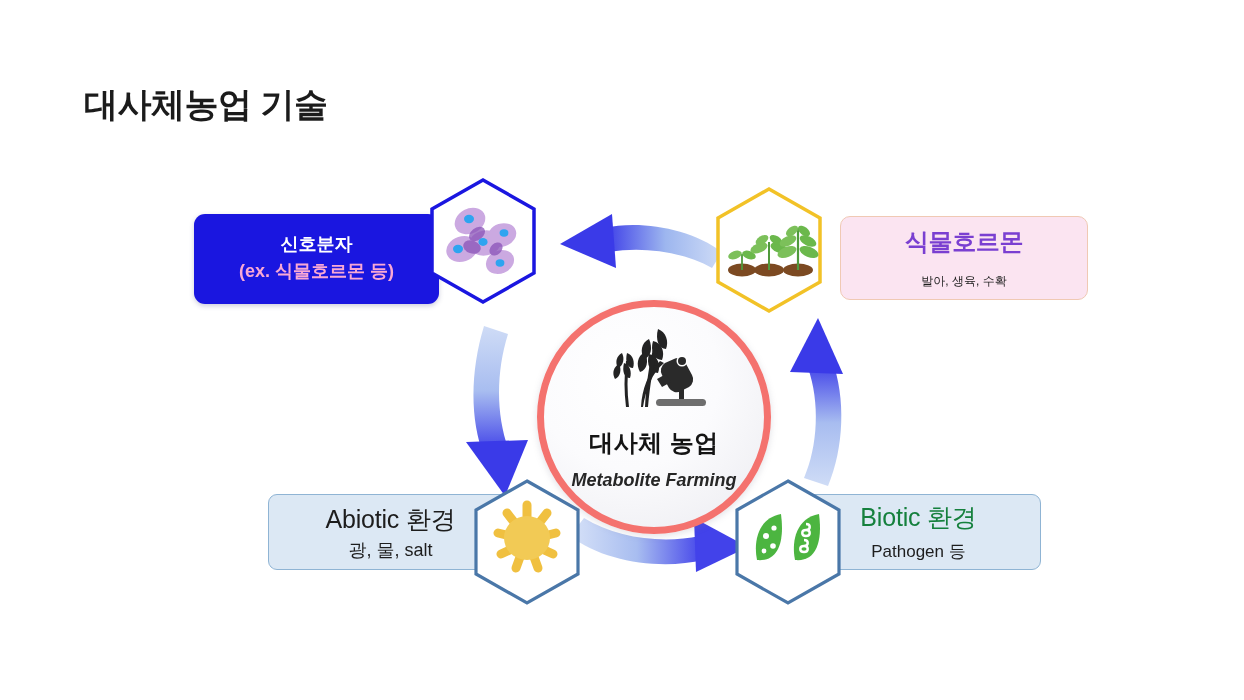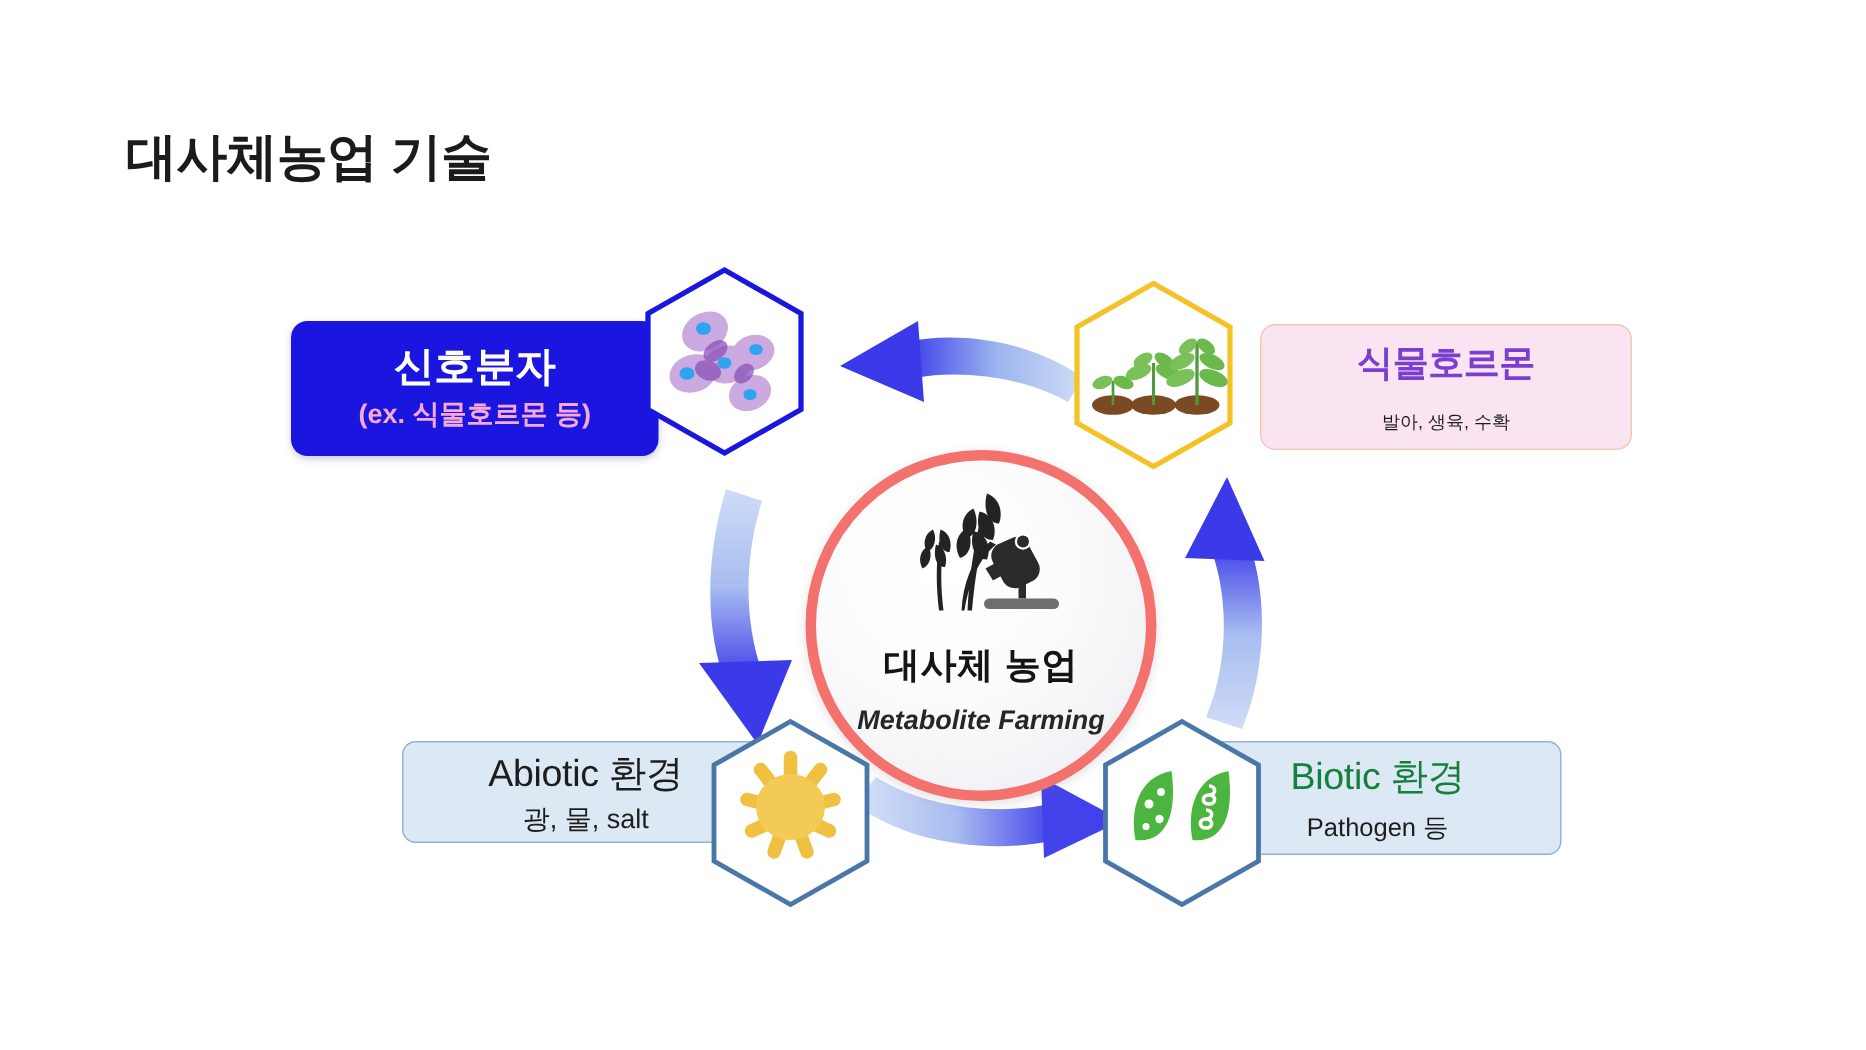--- a/index.html
+++ b/index.html
@@ -105,21 +105,21 @@
     left: 194px;
     top: 214px;
     width: 245px;
     height: 90px;
     background: #1a16e0;
     border-radius: 11px;
     box-shadow: 0 2px 5px rgba(60,60,120,0.25);
   }
   #box-signal .l1 {
     color: #ffffff;
-    font-size: 27px;
+    font-size: 18px;
     font-weight: bold;
     letter-spacing: 0px;
     line-height: 1.05;
   }
   #box-signal .l2 {
     color: #f9a8d4;
     font-size: 18px;
     font-weight: bold;
     margin-top: 5px;
   }
@@ -142,21 +142,21 @@
   #box-growth .l2 {
     color: #1d1d1d;
     font-size: 12px;
     margin-top: 15px;
   }
 
   #box-abiotic {
     left: 268px;
     top: 494px;
     width: 245px;
-    height: 68px;
+    height: 76px;
     background: #dce8f4;
     border: 1.5px solid #8fb4d4;
     border-radius: 9px;
   }
   #box-abiotic .l1 { font-size: 25px; color: #1d1d1d; letter-spacing: -0.2px; }
   #box-abiotic .l2 { font-size: 18px; color: #1d1d1d; margin-top: 2px; }
 
   #box-biotic {
     left: 796px;
     top: 494px;

